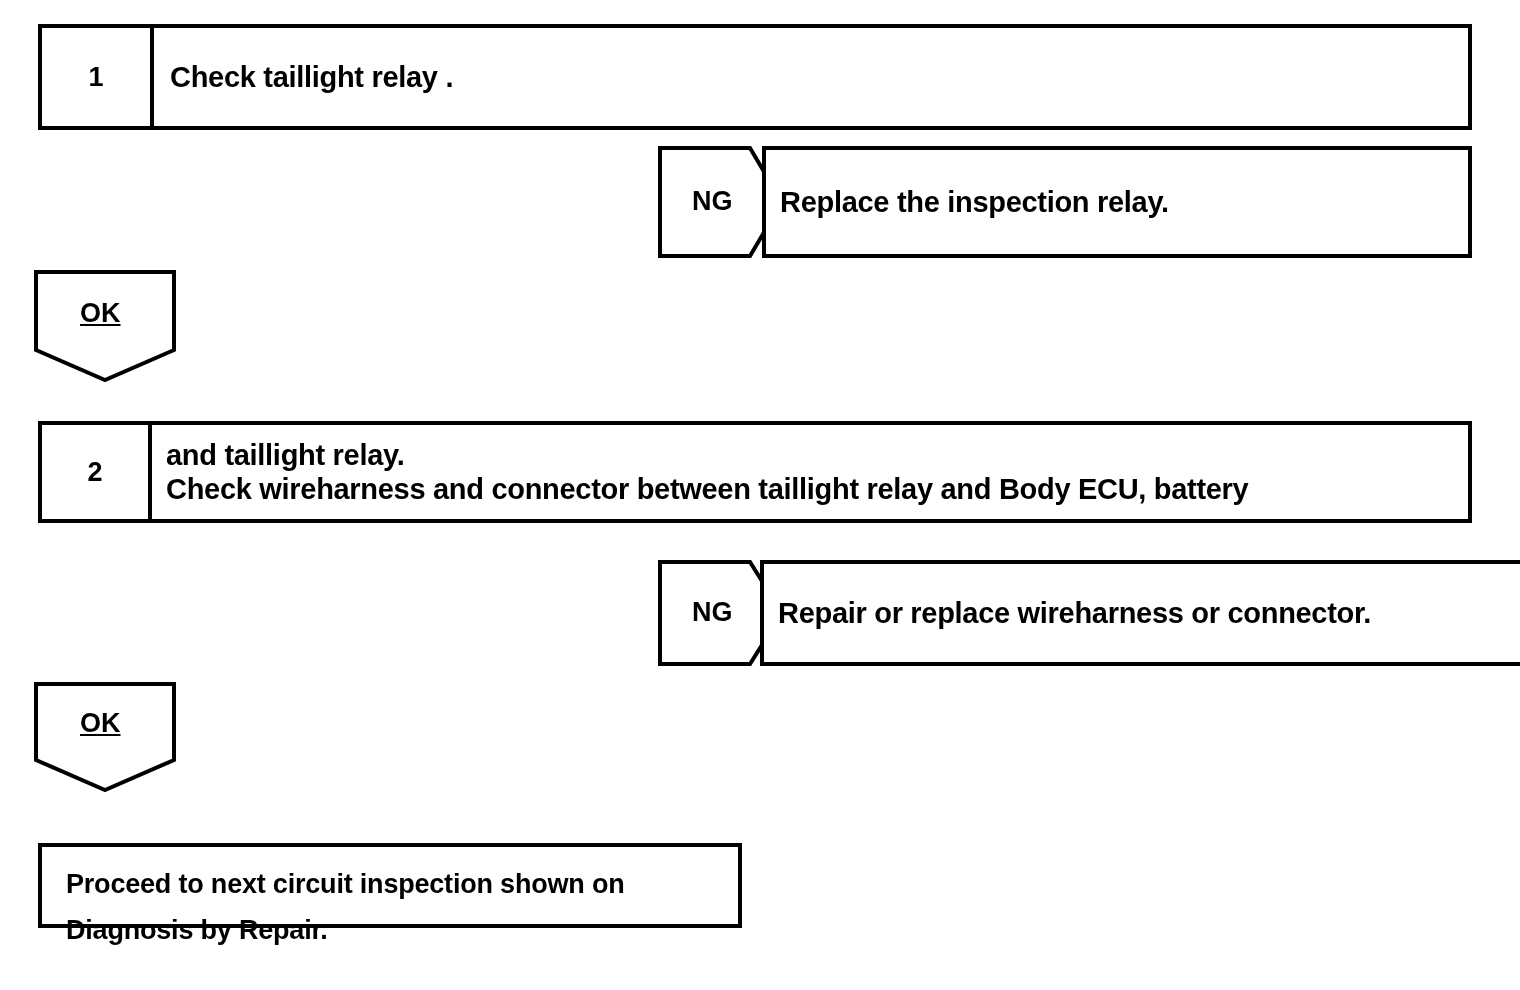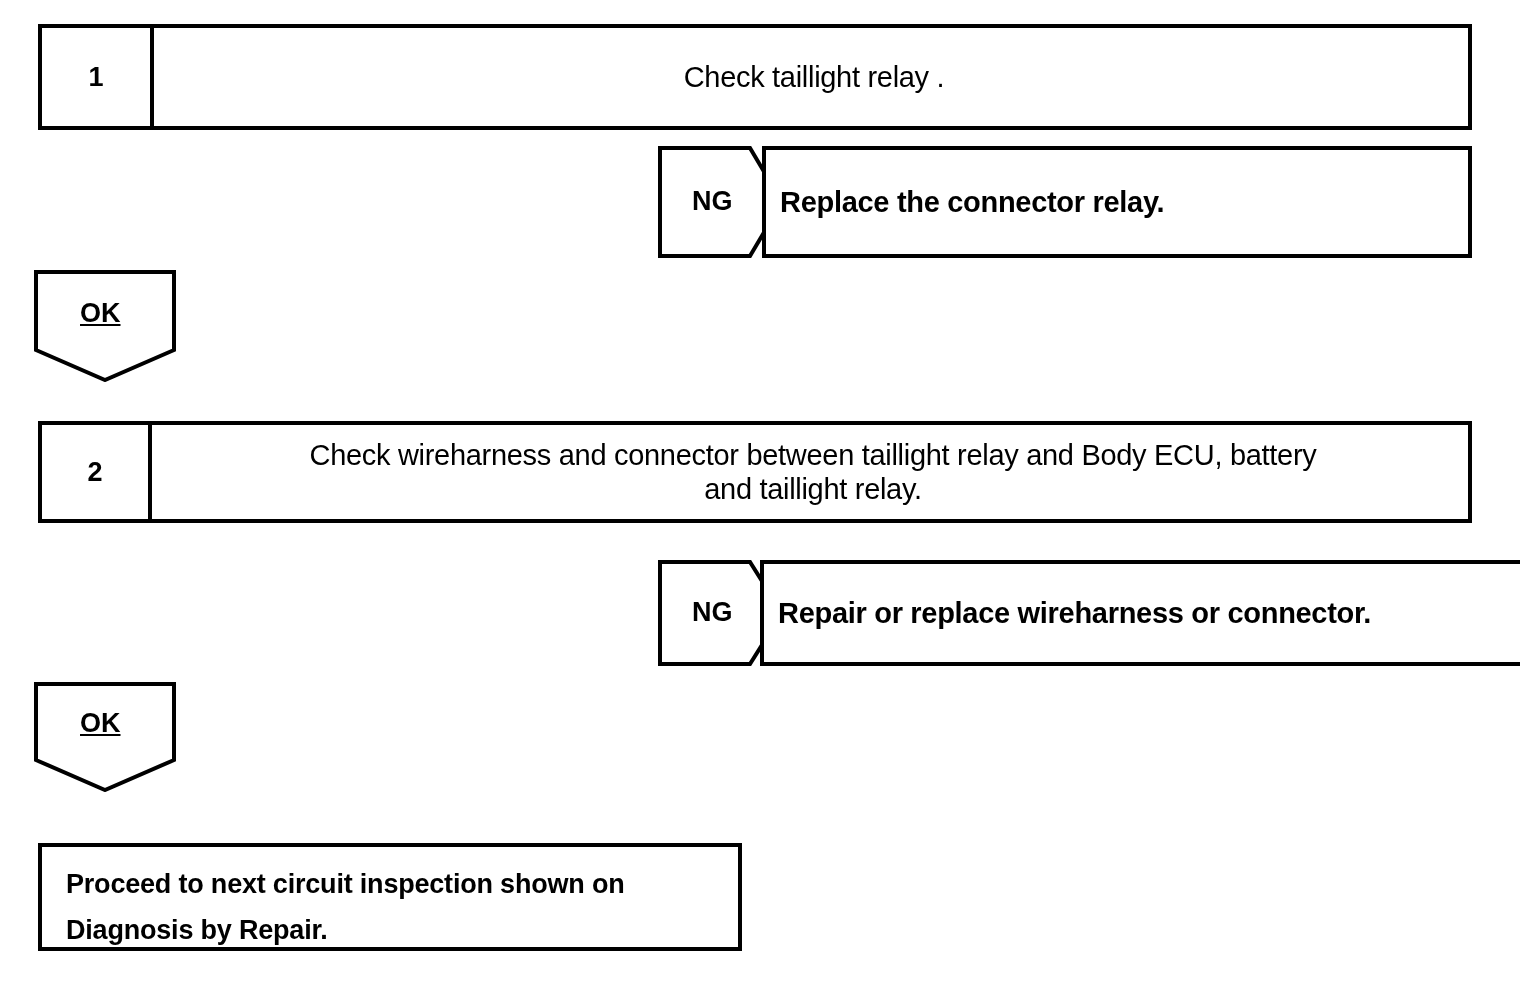--- a/index.html
+++ b/index.html
@@ -44,25 +44,24 @@
     letter-spacing: 0px;
   }
   .step-text {
     position: absolute;
     top: 0;
     bottom: 0;
     display: flex;
     flex-direction: column;
     justify-content: center;
     font-size: 29px;
-    font-weight: normal;
+    font-weight: bold;
     line-height: 34px;
     color: #000000;
     letter-spacing: -0.3px;
-    align-items: center;
   }
 
   
   .ng-marker {
     position: absolute;
     margin-left: 28px;
   }
   .ng-marker svg {
     display: block;
   }
@@ -142,37 +141,37 @@
   </div>
 
   <div class="ng-marker" style="left:630px; top:146px; width:126px; height:112px;">
     <svg width="126" height="112" viewBox="0 0 126 112">
       <polygon points="2,2 92,2 124,56 92,110 2,110" fill="#ffffff" stroke="#000000" stroke-width="4"></polygon>
     </svg>
     <span class="ng-label" style="left:34px; top:40px;">NG</span>
   </div>
 
   <div class="result-box" style="left:762px; top:146px; width:710px; height:112px;">
-    <span class="result-text">Replace the connector relay.</span>
+    <span class="result-text">Replace the inspection relay.</span>
   </div>
 
   <div class="ok-marker" style="left:34px; top:270px; width:142px; height:112px;">
     <svg width="142" height="112" viewBox="0 0 142 112">
       <polygon points="2,2 140,2 140,80 71,110 2,80" fill="#ffffff" stroke="#000000" stroke-width="4"></polygon>
     </svg>
     <span class="ok-label" style="left:46px; top:28px;">OK</span>
   </div>
 
   <div class="step-box" style="left:38px; top:421px; width:1434px; height:102px;">
     <div class="step-num-cell" style="width:110px;">
       <span class="step-num">2</span>
     </div>
     <div class="step-text" style="left:124px; right:8px;">
+      <div>and taillight relay.</div>
       <div>Check wireharness and connector between taillight relay and Body ECU, battery</div>
-      <div>and taillight relay.</div>
     </div>
   </div>
 
   <div class="ng-marker" style="left:630px; top:560px; width:126px; height:106px;">
     <svg width="126" height="106" viewBox="0 0 126 106">
       <polygon points="2,2 92,2 124,53 92,104 2,104" fill="#ffffff" stroke="#000000" stroke-width="4"></polygon>
     </svg>
     <span class="ng-label" style="left:34px; top:37px;">NG</span>
   </div>
 
@@ -180,20 +179,20 @@
     <span class="result-text">Repair or replace wireharness or connector.</span>
   </div>
 
   <div class="ok-marker" style="left:34px; top:682px; width:142px; height:110px;">
     <svg width="142" height="110" viewBox="0 0 142 110">
       <polygon points="2,2 140,2 140,78 71,108 2,78" fill="#ffffff" stroke="#000000" stroke-width="4"></polygon>
     </svg>
     <span class="ok-label" style="left:46px; top:26px;">OK</span>
   </div>
 
-  <div class="final-box" style="left:38px; top:843px; width:704px; height:108px;">
+  <div class="final-box" style="left:38px; top:843px; width:704px; height:85px;">
     <div class="final-text">
       <div>Proceed to next circuit inspection shown on</div>
       <div>Diagnosis by Repair.</div>
     </div>
   </div>
 
 </div>
 
 </body></html>

